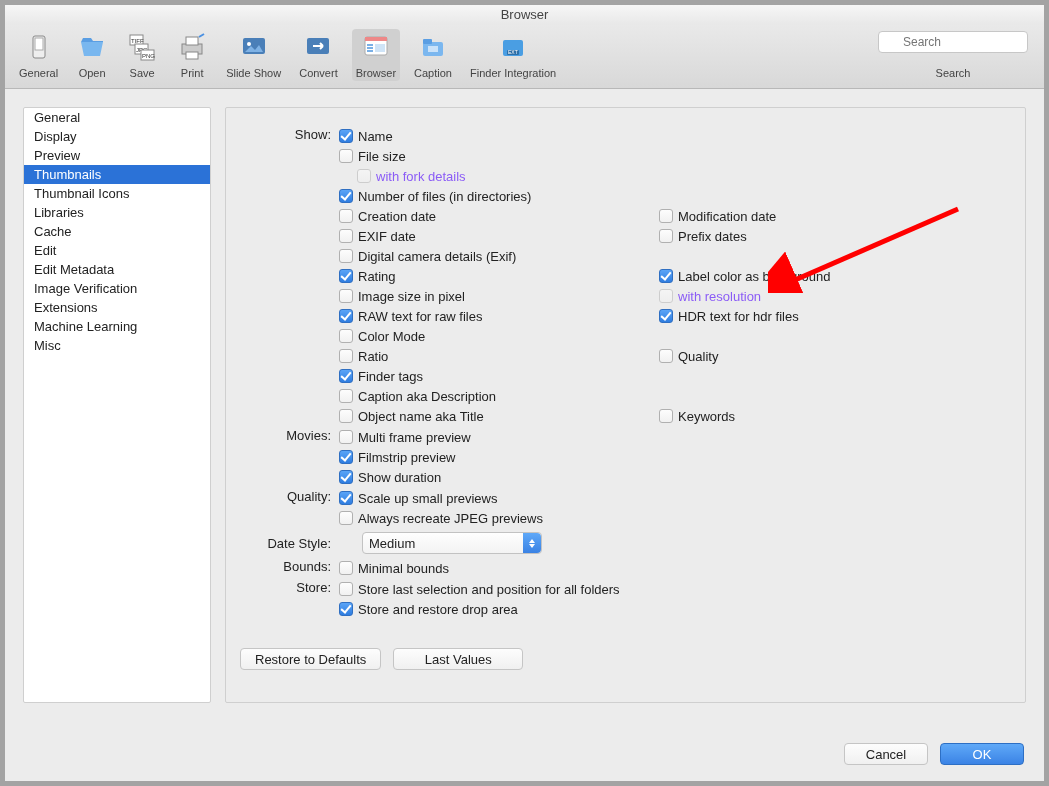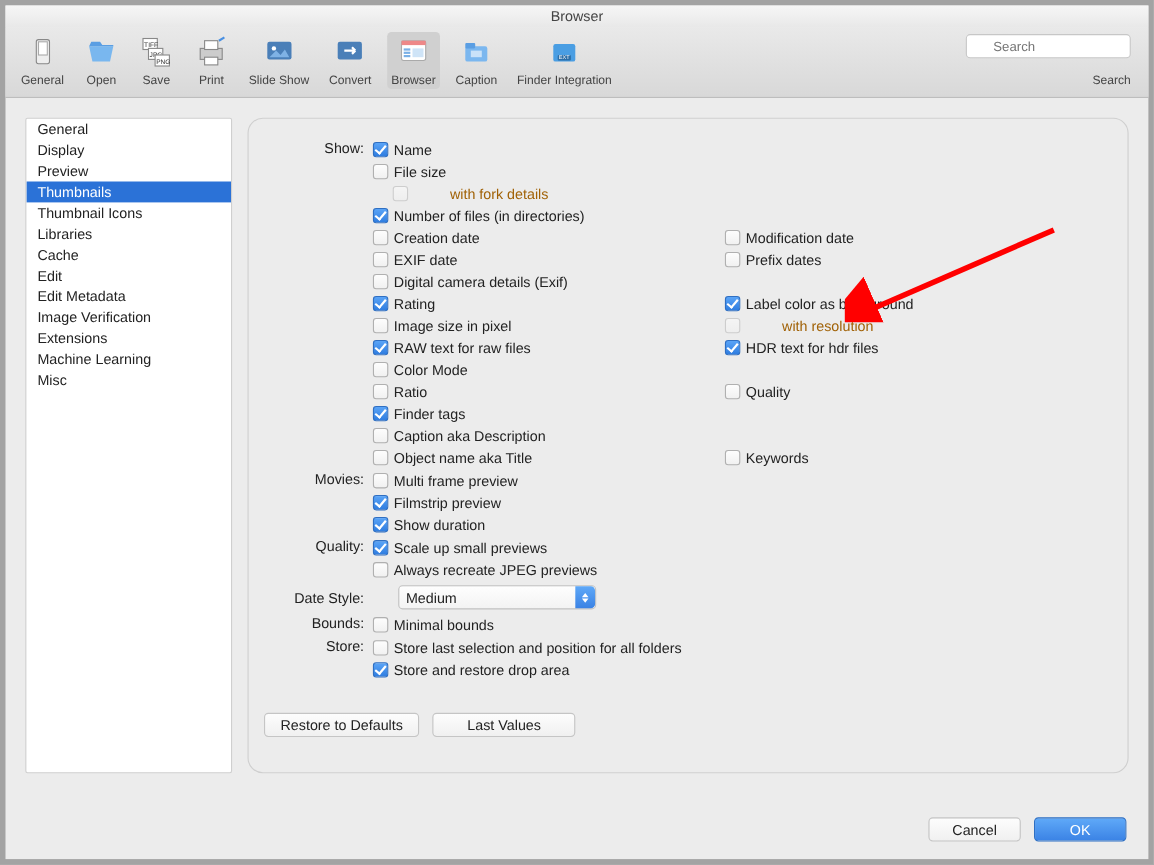--- a/index.html
+++ b/index.html
@@ -53,21 +53,21 @@
     display: flex;
     align-items: center;
     justify-content: center;
   }
   .search-wrap {
     position: absolute;
     right: 16px;
     top: 6px;
     display: flex;
     flex-direction: column;
-    align-items: flex-end;
+    align-items: center;
   }
   .search-input {
     width: 150px;
     height: 22px;
     border: 1px solid #c7c7c7;
     border-radius: 4px;
     background: #fff;
     padding: 0 6px 0 24px;
     font-size: 12px;
     color: #888;
@@ -102,21 +102,21 @@
     cursor: default;
   }
   .sidebar-item.selected {
     background: #2b72d7;
     color: #ffffff;
   }
   .content {
     flex: 1;
     background: #ececec;
     border: 1px solid #cfcfcf;
-    border-radius: 14px;
+    border-radius: 2px;
     padding: 18px 28px 18px 18px;
     position: relative;
   }
   .form-row {
     display: flex;
     align-items: flex-start;
     margin-bottom: 1px;
   }
   .form-label {
     width: 95px;
@@ -152,21 +152,21 @@
   .ck.checked::after {
     content: "";
     width: 8px; height: 4px;
     border-left: 2px solid #fff;
     border-bottom: 2px solid #fff;
     transform: rotate(-50deg);
     margin-top: -2px;
   }
   .ck.disabled { opacity:.5; }
   .ck-label { font-size: 13px; }
-  .ck-label.disabled { color: #a16207; margin-left: 33px; }
+  .ck-label.disabled { color: #8b5cf6; }
   .select {
     height: 22px;
     width: 180px;
     background: linear-gradient(#fefefe,#f3f3f3);
     border: 1px solid #c2c2c2;
     border-radius: 4px;
     display: inline-flex;
     align-items: center;
     padding: 0 6px;
     position: relative;

